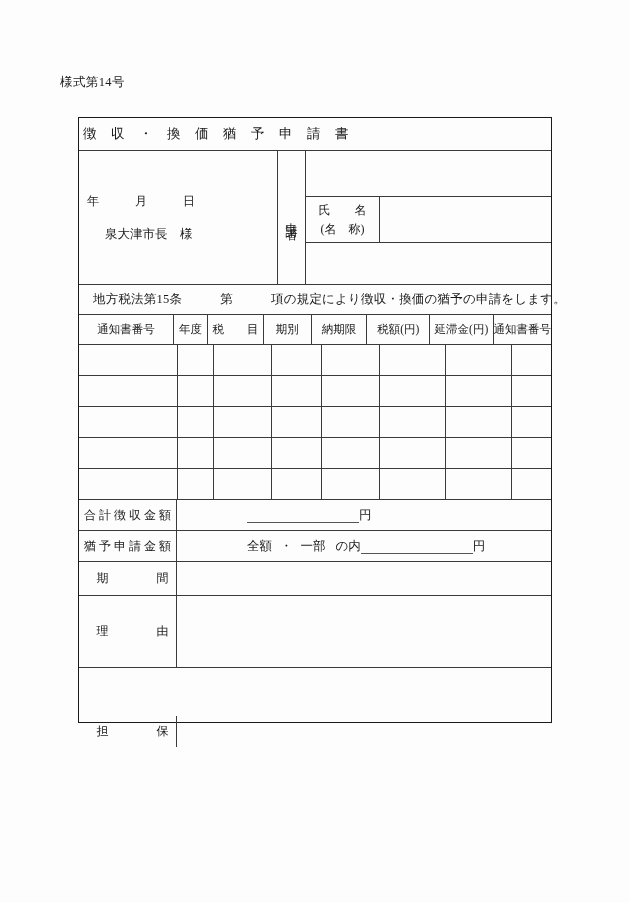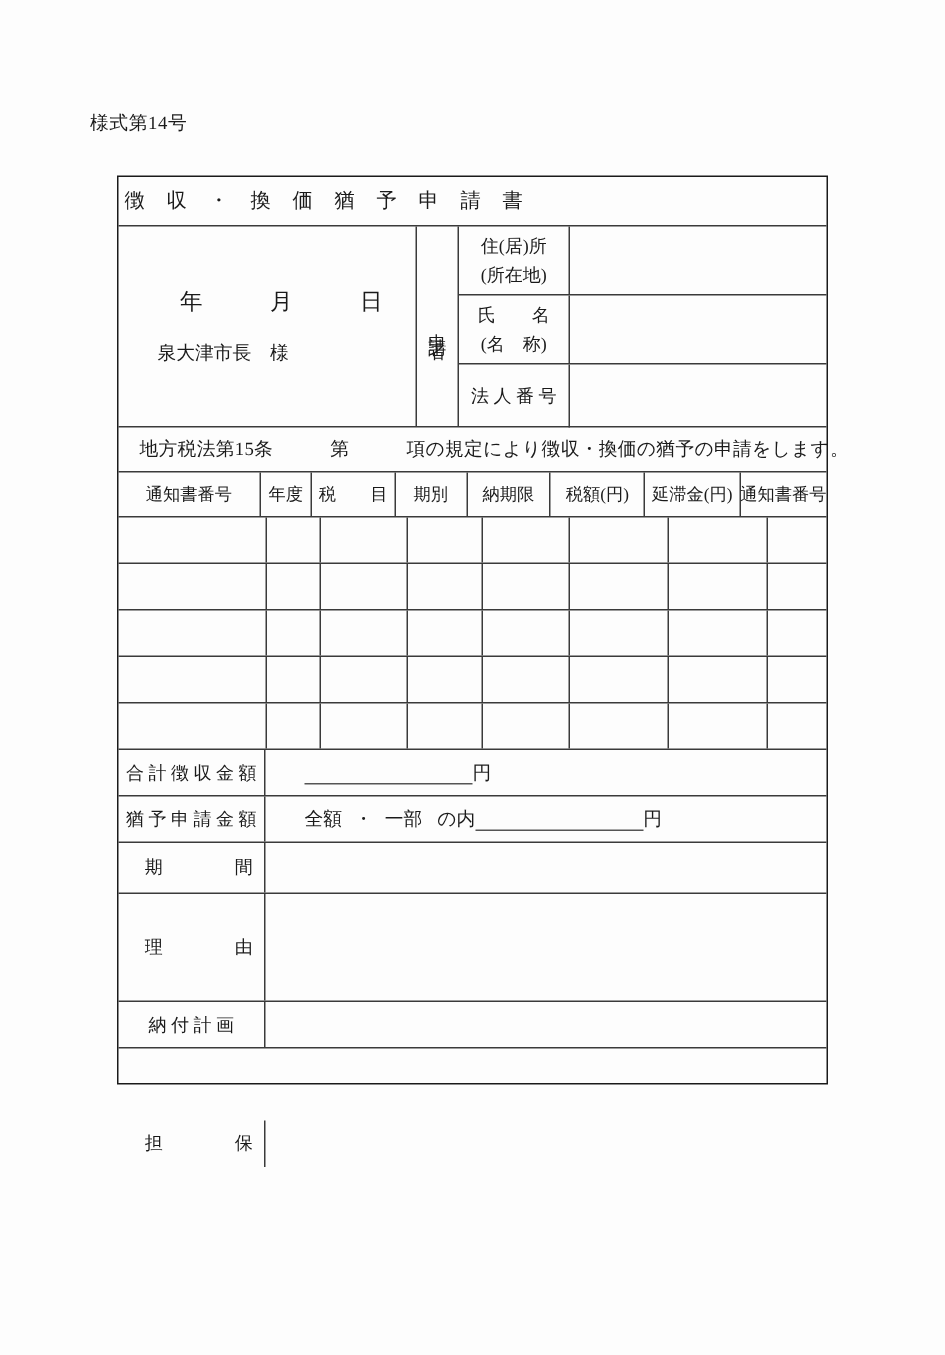--- a/index.html
+++ b/index.html
@@ -74,22 +74,22 @@
 
   .date-cell {
     width: 199px;
     flex-direction: column;
     justify-content: center;
     align-items: flex-start;
     padding-left: 8px;
   }
   .date-line {
     width: 100%;
-    text-align: right;
-    font-size: 15px;
+    text-align: left;
+    font-size: 12px;
     padding-right: 22px;
     box-sizing: border-box;
     margin-bottom: 16px;
   }
   .addressee-line {
     font-size: 12.5px;
     padding-left: 18px;
   }
 
   .applicant-tab {
@@ -154,21 +154,21 @@
   .c-late   { width: 66px; }
   .c-status { flex: 1; }
 
   .th {
     justify-content: center;
     font-size: 11.5px;
     white-space: nowrap;
   }
 
   
-  .sum-row { height: 31px; }
+  .sum-row { height: 31px; gap: 44px; }
   .lbl-col {
     width: 98px;
     box-sizing: border-box;
     justify-content: center;
     font-size: 12px;
     white-space: nowrap;
   }
   .val-col {
     flex: 1;
     padding-left: 26px;
@@ -216,39 +216,32 @@
         <div class="addressee-line">泉大津市長　様</div>
       </div>
 
       <div class="cell applicant-tab br">
         <span>申請者</span>
       </div>
 
       <div class="applicant-fields">
 
         <div class="af-row af-addr bb">
-          <div class="af-label br">
-            <div class="l1">住(居)所</div>
-            <div class="l2">(所在地)</div>
-          </div>
           <div class="af-value"></div>
         </div>
 
         <div class="af-row af-name bb">
           <div class="af-label br">
             <div class="l1">氏　　名</div>
             <div class="l2">(名　称)</div>
           </div>
           <div class="af-value"></div>
         </div>
 
         <div class="af-row af-corp">
-          <div class="af-label br">
-            <div class="l1">法 人 番 号</div>
-          </div>
           <div class="af-value"></div>
         </div>
 
       </div>
     </div>
 
     <div class="row clause-row bb">
       <div class="cell clause-text">地方税法第15条　　　第　　　項の規定により徴収・換価の猶予の申請をします。</div>
     </div>
 
@@ -345,24 +338,20 @@
       <div class="cell val-col"></div>
     </div>
 
     <div class="row reason-row bb">
       <div class="cell lbl-col br">
         <span class="lbl-spread">理　　　　由</span>
       </div>
       <div class="cell val-col"></div>
     </div>
 
-    <div class="row plan-row bb">
-      <div class="cell lbl-col br">納 付 計 画</div>
-      <div class="cell val-col"></div>
-    </div>
 
     <div class="row security-row">
       <div class="cell lbl-col br">
         <span class="lbl-spread">担　　　　保</span>
       </div>
       <div class="cell val-col"></div>
     </div>
 
   </div>
 </div>

